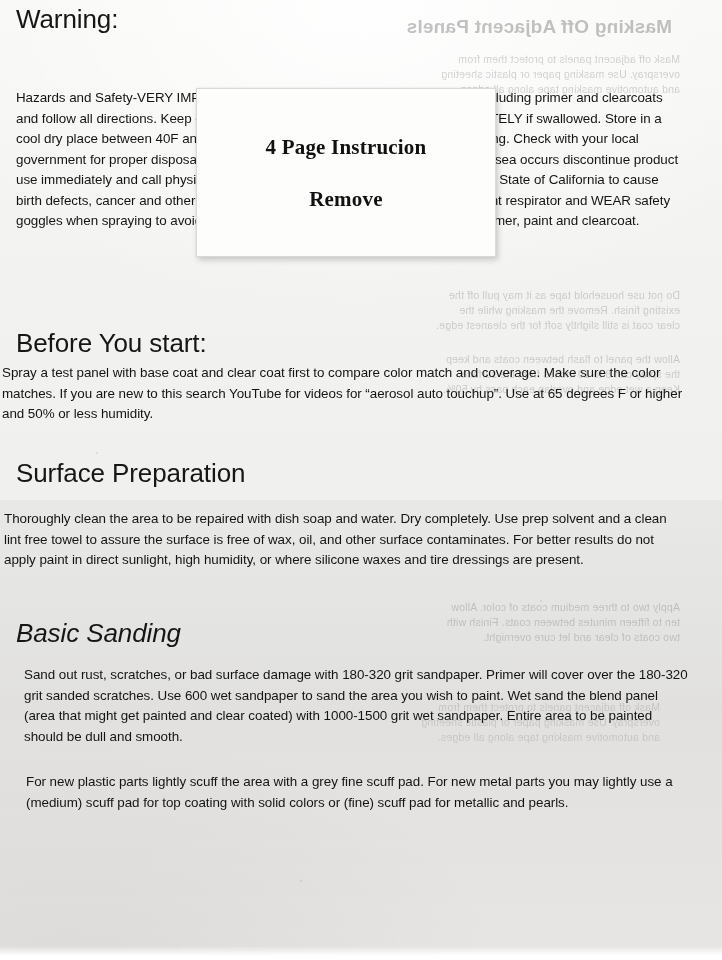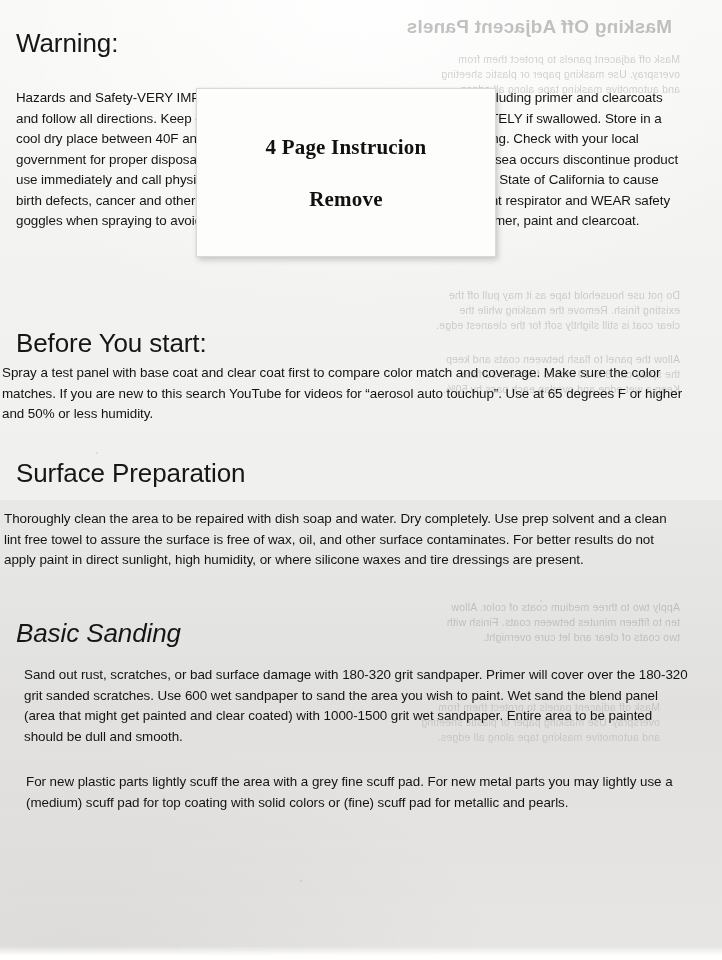--- a/index.html
+++ b/index.html
@@ -145,21 +145,21 @@
   <div class="bleed bleed-body" style="left:30px; top:600px; width:650px;">Apply two to three medium coats of color. Allow
 ten to fifteen minutes between coats. Finish with
 two coats of clear and let cure overnight.</div>
 
   <div class="bleed bleed-body" style="left:60px; top:700px; width:600px; opacity:.75;">Mask off adjacent panels to protect them from
 overspray. Use masking paper or plastic sheeting
 and automotive masking tape along all edges.</div>
 
   <div class="content">
 
-    <h2 class="sec" style="left:16px; top:28px; width:400px;">Warning:</h2>
+    <h2 class="sec" style="left:16px; top:4px; width:400px;">Warning:</h2>
 
     <p class="body" style="left:16px; top:88px; width:672px;">Hazards and Safety-VERY IMPORTANT. Read all labels on the touch-up paint including primer and clearcoats and follow all directions. Keep out of reach of children. Call a physician IMMEDIATELY if swallowed. Store in a cool dry place between 40F and 120F. DO NOT STORE IN CAR and avoid freezing. Check with your local government for proper disposal. Use with adequate ventilation. If dizziness or nausea occurs discontinue product use immediately and call physician. This product contains chemicals known to the State of California to cause birth defects, cancer and other reproductive harm. WEAR an approved active paint respirator and WEAR safety goggles when spraying to avoid getting product in your eyes. This includes the primer, paint and clearcoat.</p>
 
     <h2 class="sec" style="left:16px; top:303px; width:400px;margin-top:25px;">Before You start:</h2>
 
     <span class="dot" style="left:18px; top:340px;">.</span>
 
     <p class="body" style="left:2px; top:363px; width:682px;">Spray a test panel with base coat and clear coat first to compare color match and coverage. Make sure the color matches.  If you are new to this search YouTube for videos for “aerosol auto touchup”.  Use at 65 degrees F or higher and 50% or less humidity.</p>
 
     <h2 class="sec" style="left:16px; top:458px; width:400px;">Surface Preparation</h2>

